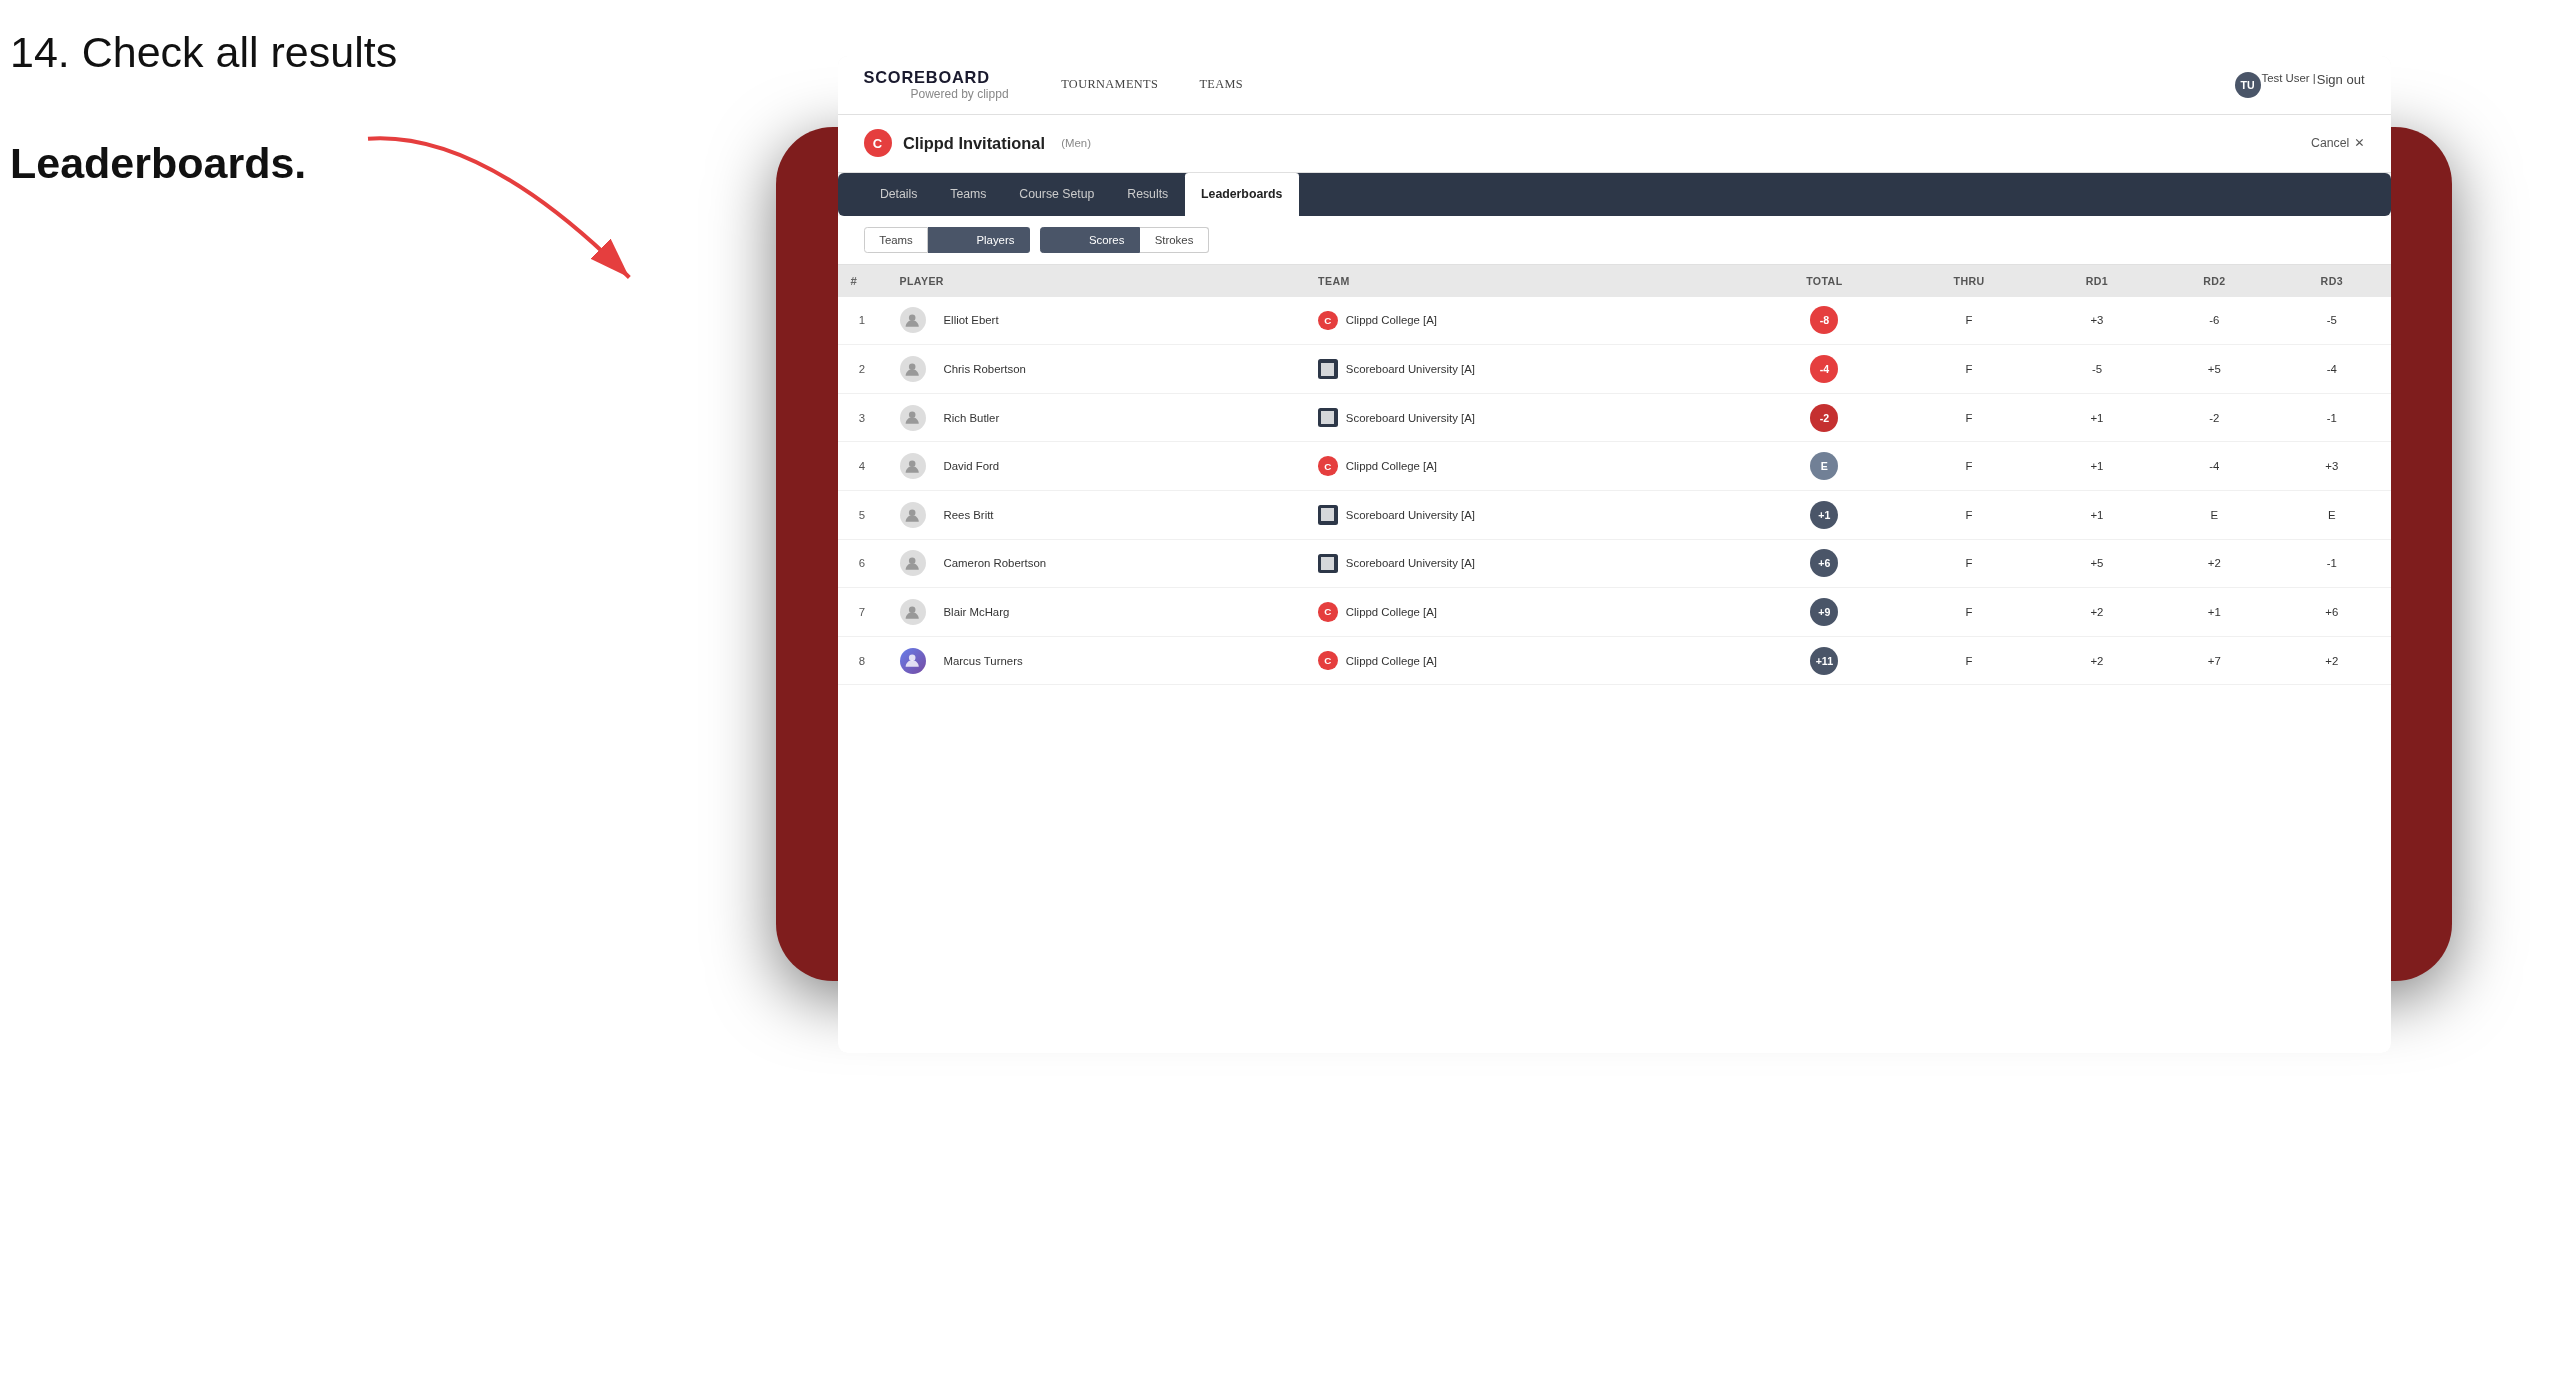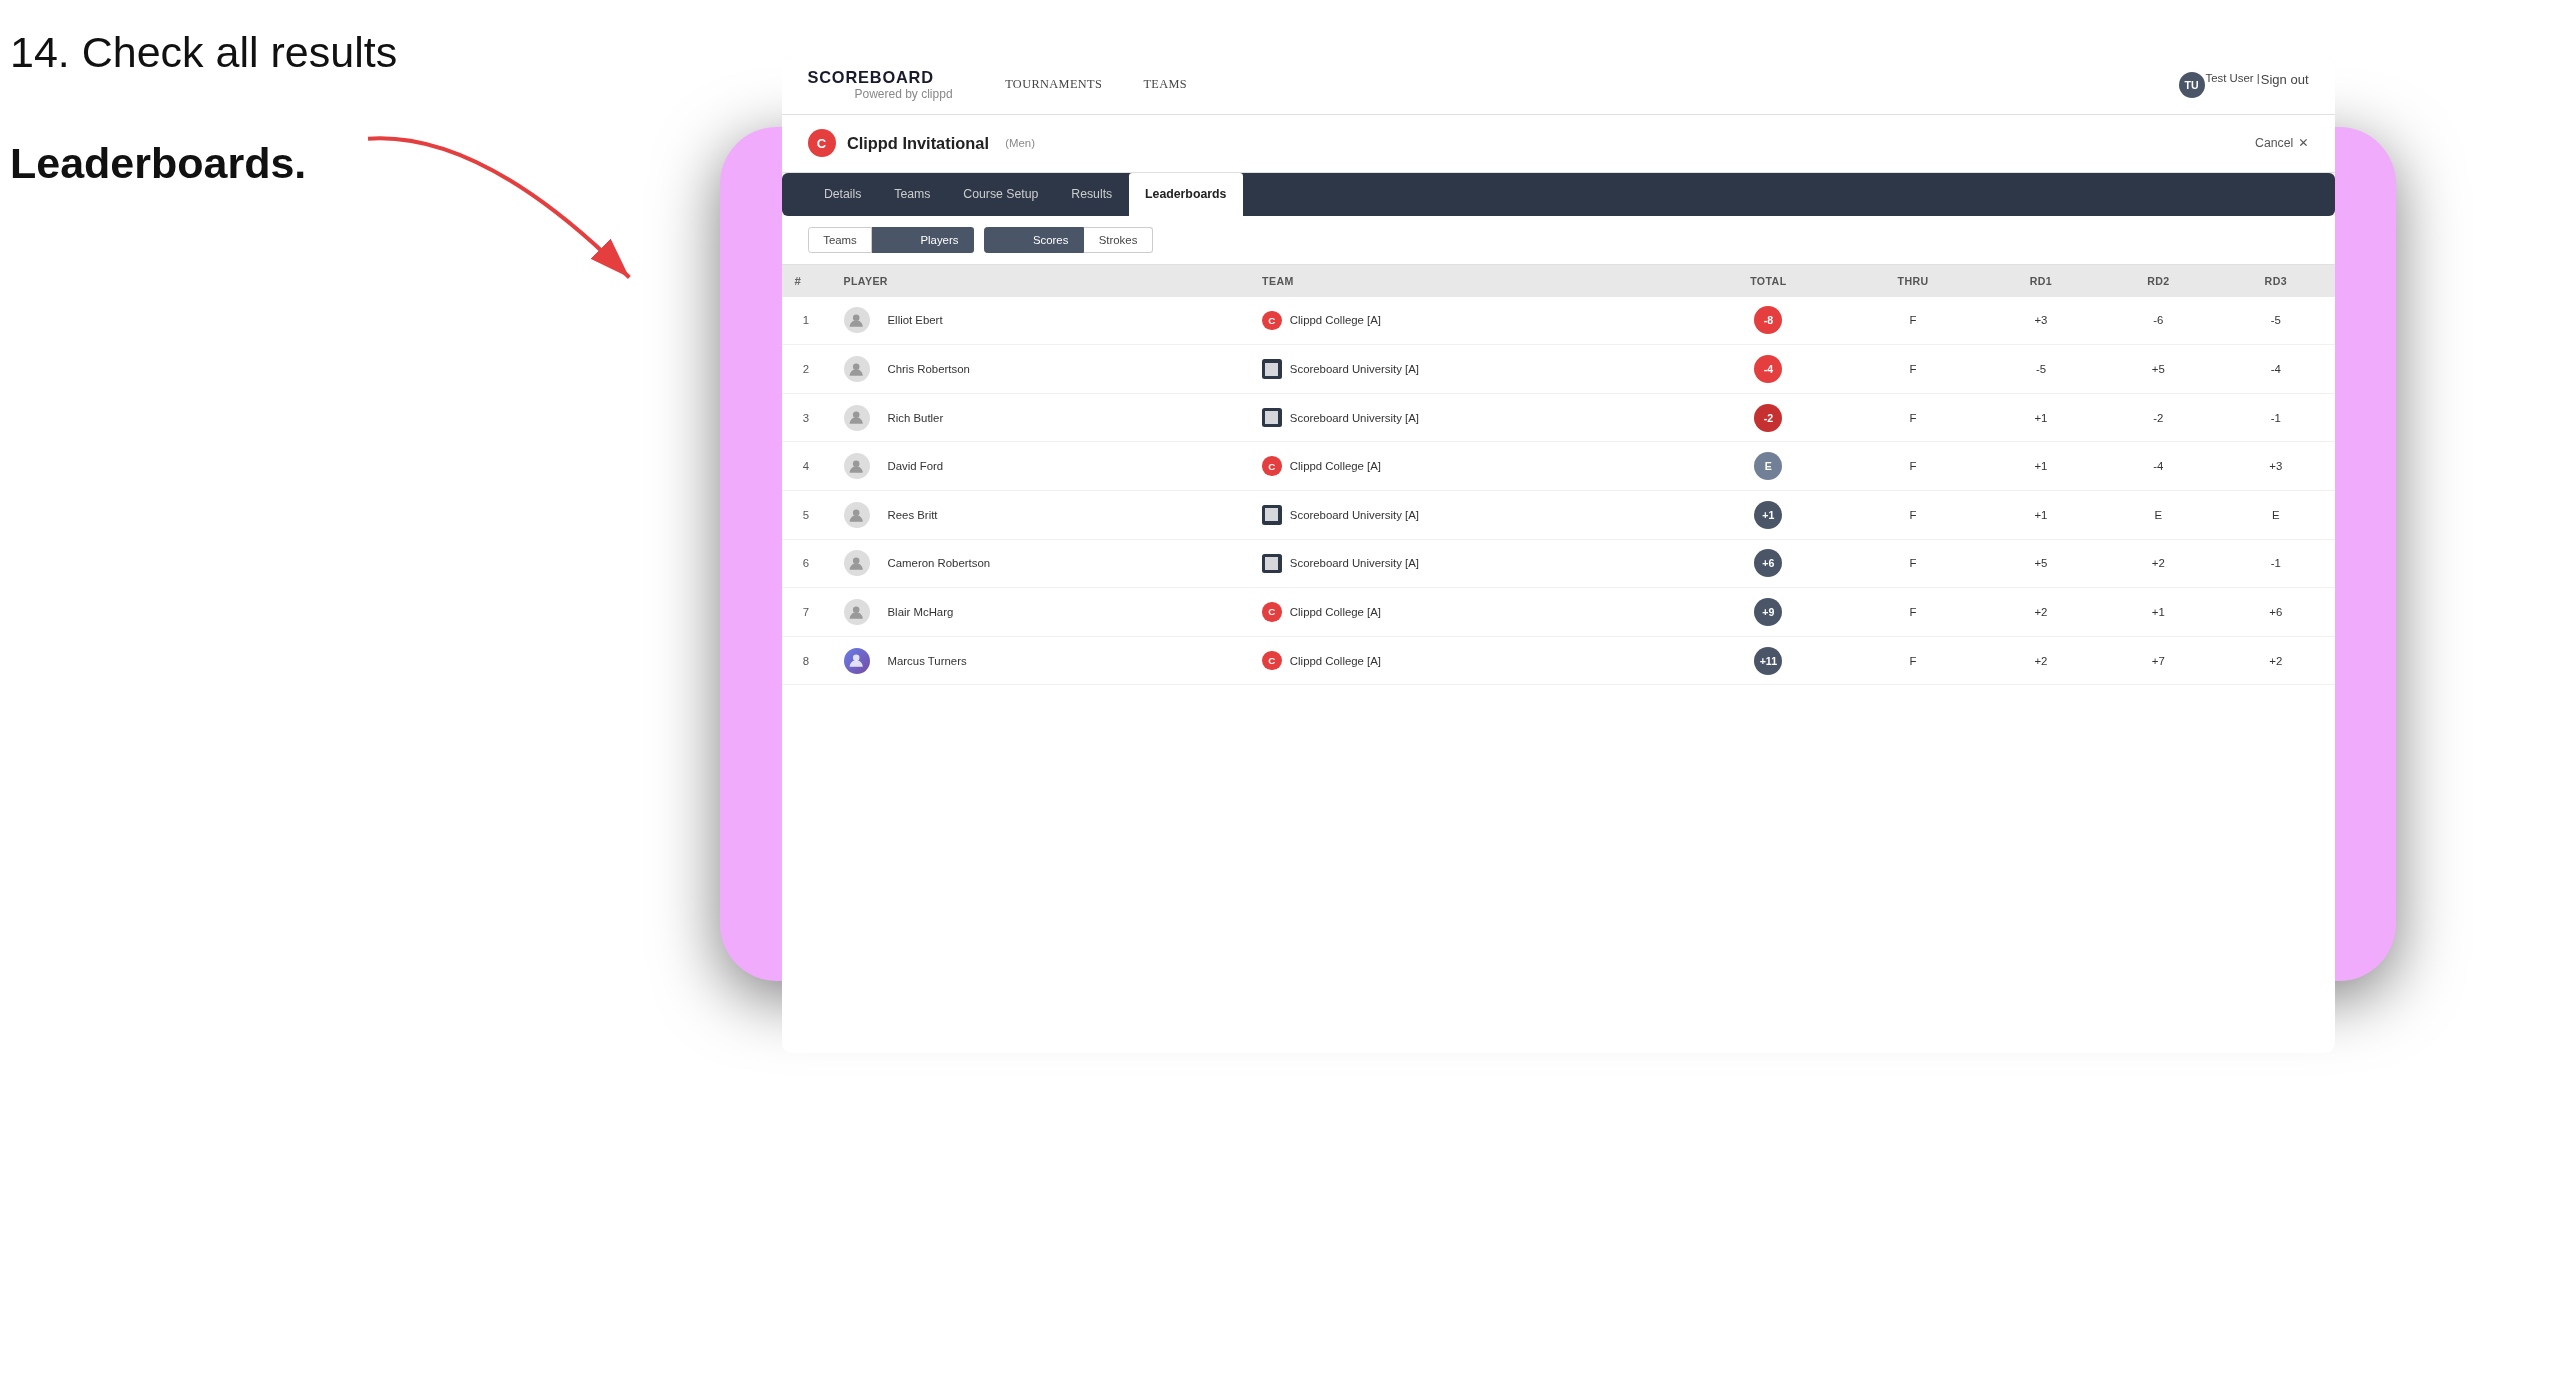--- a/index.html
+++ b/index.html
@@ -33,24 +33,24 @@
       left: 319px;
       width: 343px;
       height: 229px;
       pointer-events: none;
     }
 
     
     .tablet-frame {
       position: absolute;
       top: 127px;
-      left: 720px;
+      left: 776px;
       width: 1676px;
       height: 854px;
-      background: #f0abfc;
+      background: #7f1d1d;
       border-radius: 57px;
       box-shadow: 0 16.4px 65px rgba(0,0,0,0.5);
       display: flex;
       align-items: center;
       justify-content: center;
     }
 
     .tablet-screen {
       width: 1553px;
       height: 997px;

